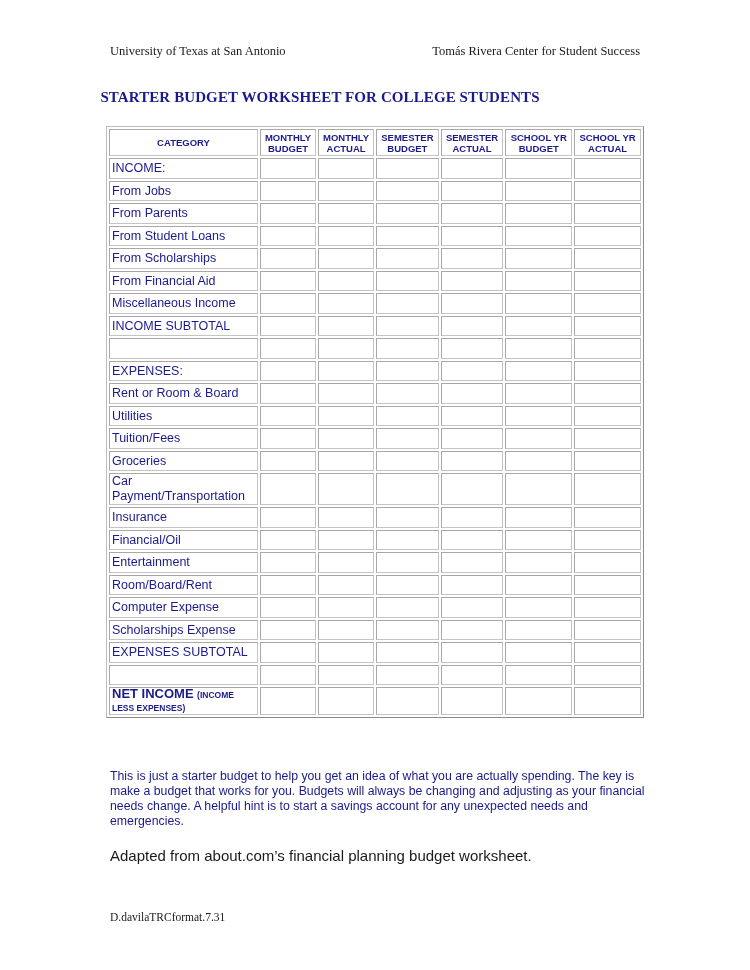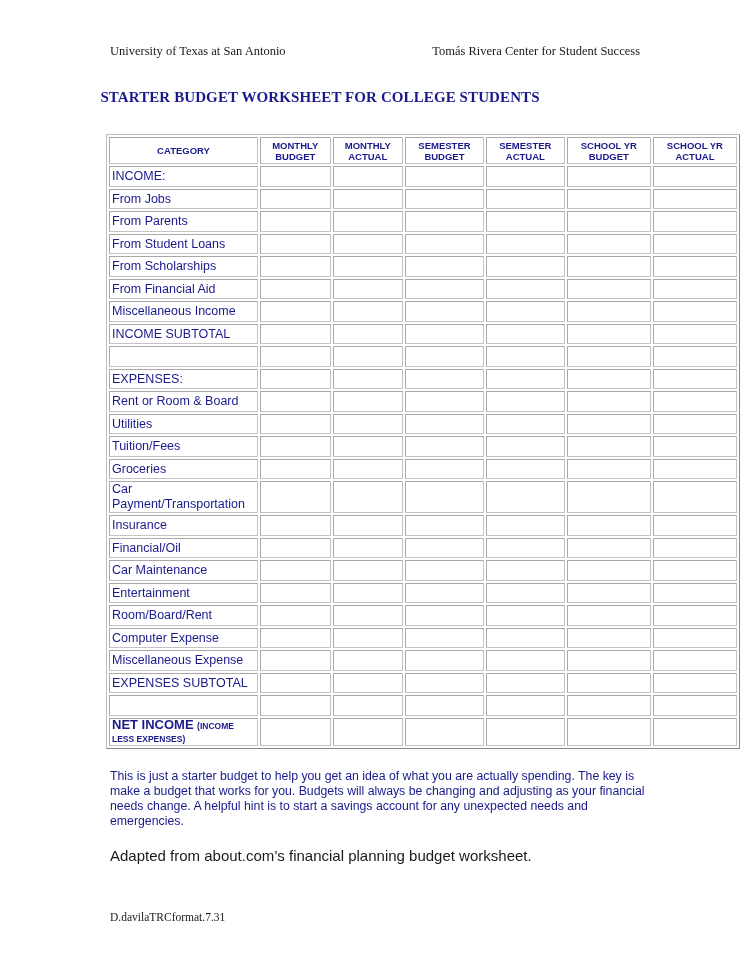--- a/index.html
+++ b/index.html
@@ -2,21 +2,21 @@
 <html><head>
 <meta charset="utf-8">
 <style>
   html, body { margin: 0; padding: 0; background: #ffffff; }
   body { width: 750px; height: 970px; position: relative; overflow: hidden; }
   .hdr { position: absolute; top: 44px; font-family: "Liberation Serif", serif; font-size: 12.5px; color: #1a1a1a; }
   .hdr-left { left: 110px; }
   .hdr-right { right: 110px; }
   .title { position: absolute; top: 89px; left: 0; width: 640px; text-align: center;
            font-family: "Liberation Serif", serif; font-weight: bold; font-size: 15px; color: #1a1a8c; letter-spacing: 0.1px; }
-  table.budget { position: absolute; top: 134px; left: 106px; width: 634px;
+  table.budget { position: absolute; top: 126px; left: 106px; width: 538px;
                  border-collapse: separate; border-spacing: 2px;
                  border: 1px solid #bdbdbd; border-right-color: #8a8a8a; border-bottom-color: #8a8a8a;
                  font-family: "Liberation Sans", sans-serif; color: #1a1a8c; }
   table.budget td, table.budget th { border: 1px solid #c4c4c4; border-top-color: #a8a8a8; border-left-color: #a8a8a8;
                  padding: 0 2px; height: 18.5px; font-size: 12.5px; text-align: left; font-weight: normal; }
   table.budget th { font-size: 9.5px; font-weight: bold; text-align: center; line-height: 11px; height: 25px; }
   td.cat { width: 143px; }
   td.bold { font-weight: bold; font-size: 13px; }
   td.tall { height: 33px; line-height: 15px; }
   td.net { height: 33px; line-height: 12px; }
@@ -195,29 +195,20 @@
       <tr>
         <td class="cat"><span>Financial/Oil</span></td>
         <td></td>
         <td></td>
         <td></td>
         <td></td>
         <td></td>
         <td></td>
       </tr>
       <tr>
-        <td class="cat"><span>Car Maintenance</span></td>
-        <td></td>
-        <td></td>
-        <td></td>
-        <td></td>
-        <td></td>
-        <td></td>
-      </tr>
-      <tr>
         <td class="cat"><span>Entertainment</span></td>
         <td></td>
         <td></td>
         <td></td>
         <td></td>
         <td></td>
         <td></td>
       </tr>
       <tr>
         <td class="cat"><span>Room/Board/Rent</span></td>
@@ -231,21 +222,21 @@
       <tr>
         <td class="cat"><span>Computer Expense</span></td>
         <td></td>
         <td></td>
         <td></td>
         <td></td>
         <td></td>
         <td></td>
       </tr>
       <tr>
-        <td class="cat"><span>Miscellaneous Expense</span></td>
+        <td class="cat"><span>Scholarships Expense</span></td>
         <td></td>
         <td></td>
         <td></td>
         <td></td>
         <td></td>
         <td></td>
       </tr>
       <tr>
         <td class="cat bold"><span>EXPENSES SUBTOTAL</span></td>
         <td></td>

